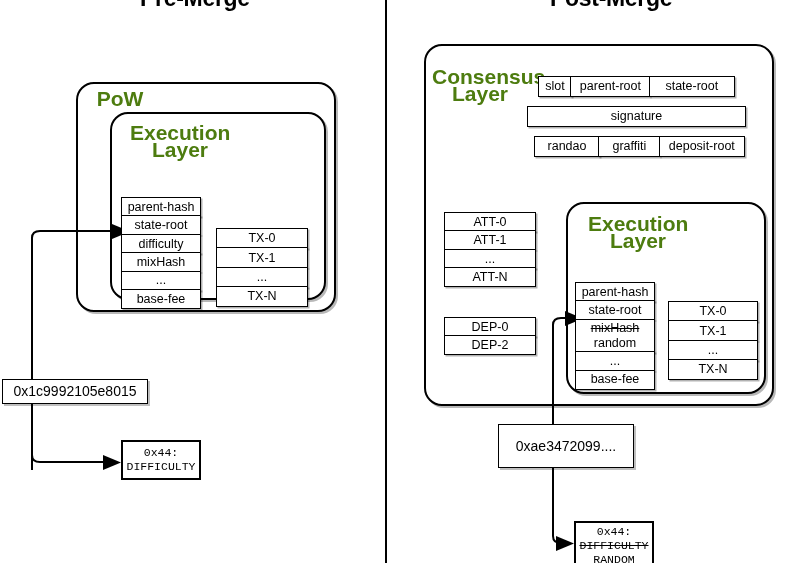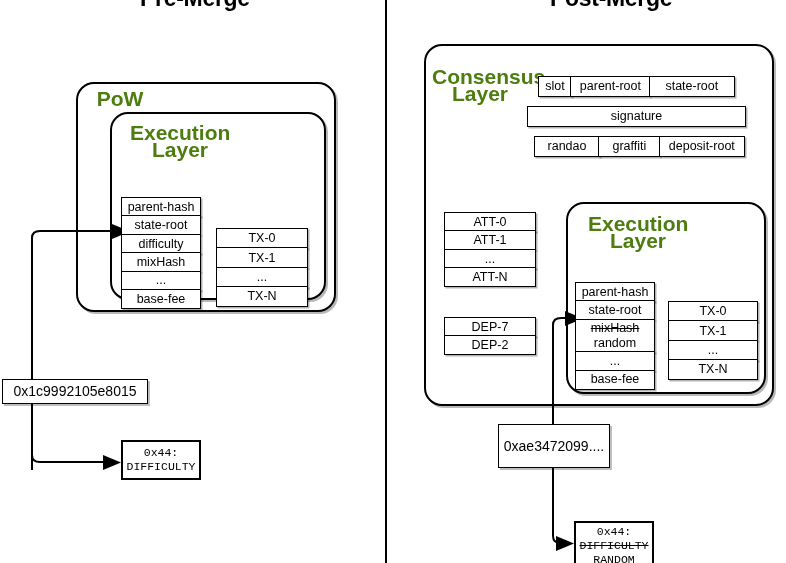--- a/index.html
+++ b/index.html
@@ -151,21 +151,21 @@
   </div>
 
   <div class="cellstack" style="left:444px;top:196px;width:92px;z-index:4;">
     <div class="cell" style="height:20px;">ATT-0</div>
     <div class="cell" style="height:20px;">ATT-1</div>
     <div class="cell" style="height:20px;">...</div>
     <div class="cell" style="height:20px;">ATT-N</div>
   </div>
 
   <div class="cellstack" style="left:444px;top:301px;width:92px;z-index:4;">
-    <div class="cell" style="height:20px;">DEP-7</div>
+    <div class="cell" style="height:20px;">DEP-0</div>
     <div class="cell" style="height:20px;">DEP-2</div>
   </div>
 
 
   <div class="round-box" id="exec-right-box" style="left:566px;top:202px;width:200px;height:192px;"></div>
   <div class="box-label" style="left:588px;top:215px;width:100px;">Execution
 Layer</div>
 
   <div class="cellstack" style="left:575px;top:266px;width:80px;z-index:4;">
     <div class="cell" style="height:20px;">parent-hash</div>
@@ -178,21 +178,21 @@
     <div class="cell" style="height:20px;">base-fee</div>
   </div>
 
   <div class="cellstack" style="left:668px;top:285px;width:90px;z-index:4;">
     <div class="cell" style="height:21px;">TX-0</div>
     <div class="cell" style="height:21px;">TX-1</div>
     <div class="cell" style="height:21px;">...</div>
     <div class="cell" style="height:21px;">TX-N</div>
   </div>
 
-  <div class="hexbox" style="left:498px;top:424px;width:112px;height:44px;align-items:center;">
+  <div class="hexbox" style="left:498px;top:424px;width:136px;height:44px;align-items:center;">
     <span>0xae3472099....</span>
   </div>
 
   <div class="opbox" style="left:574px;top:521px;width:80px;height:50px;">
     <span>0x44:</span>
     <span class="strike">DIFFICULTY</span>
     <span>RANDOM</span>
   </div>
 
 </div>

